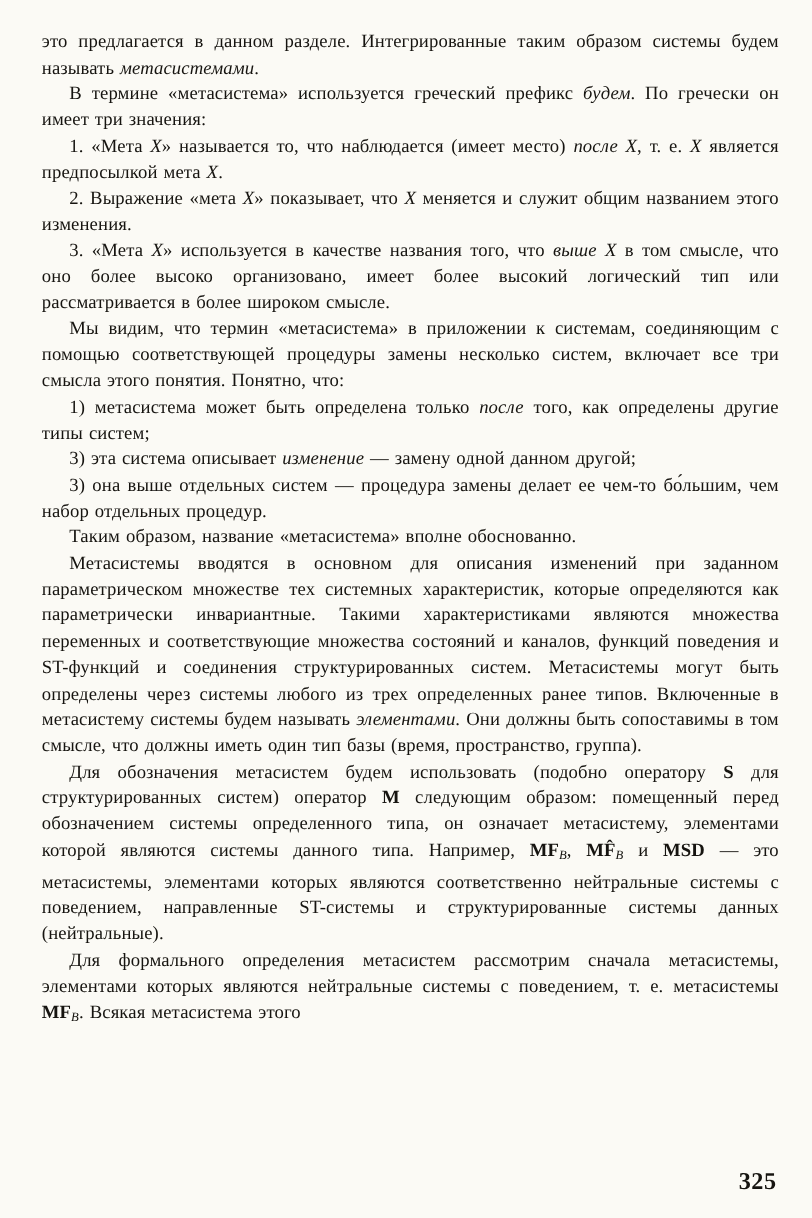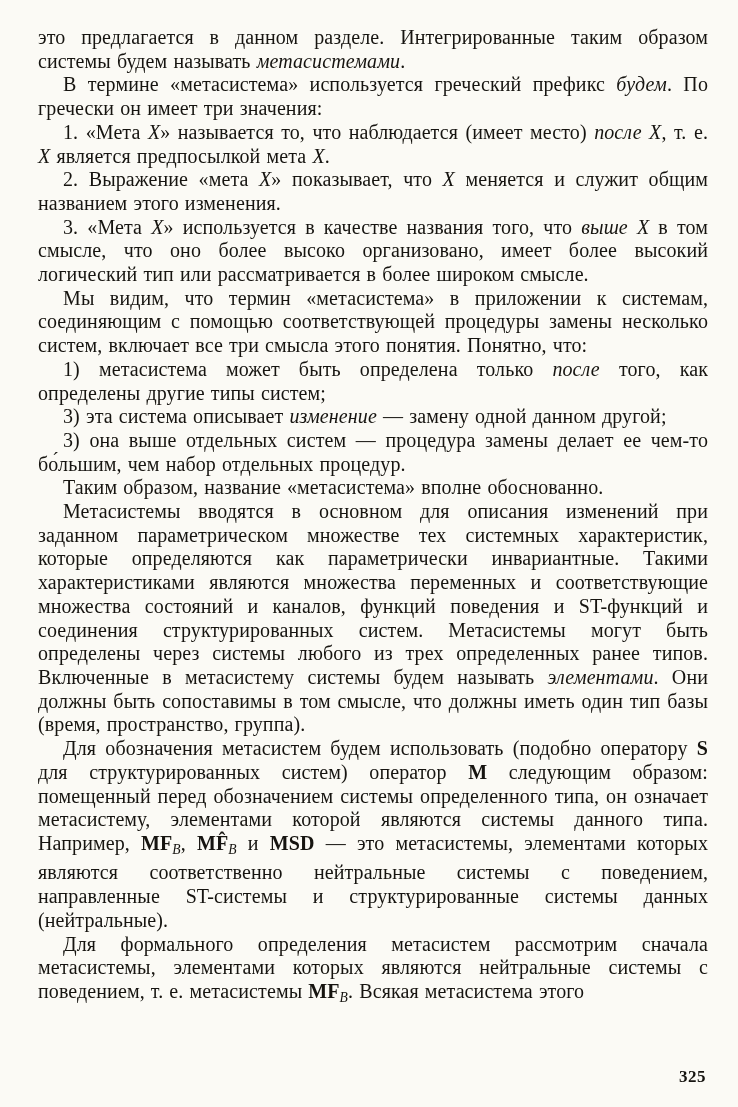--- a/index.html
+++ b/index.html
@@ -17,41 +17,41 @@
   }
   .page {
     position: absolute;
     inset: 0;
     padding: 26px 30px 0 38px;
     box-sizing: border-box;
   }
   .page-text p {
     margin: 0;
     text-align: justify;
-    font-size: 20px;
+    font-size: 17px;
     line-height: 23.7px;
     letter-spacing: 0.1px;
     word-spacing: 1px;
   }
   .page-text p.indent {
     text-indent: 25px;
   }
   .seg-i  { font-style: italic; }
   .seg-b  { font-weight: 700; }
   .seg-subi {
     font-style: italic;
     font-size: 0.68em;
     vertical-align: -0.28em;
   }
   .page-number {
     position: absolute;
     right: 32px;
     bottom: 20px;
     font-weight: 700;
-    font-size: 17px;
+    font-size: 22px;
     letter-spacing: 0.5px;
   }
 </style>
 </head>
 <body>
 
 <div class="page">
   <div class="page-text">
       <p class=""><span>это предлагается в данном разделе. Интегрированные таким образом системы будем называть </span><span class="seg-i">метасистемами</span><span>.</span></p>
       <p class="indent"><span>В термине «метасистема» используется греческий префикс </span><span class="seg-i">будем</span><span>. По гречески он имеет три значения:</span></p>

